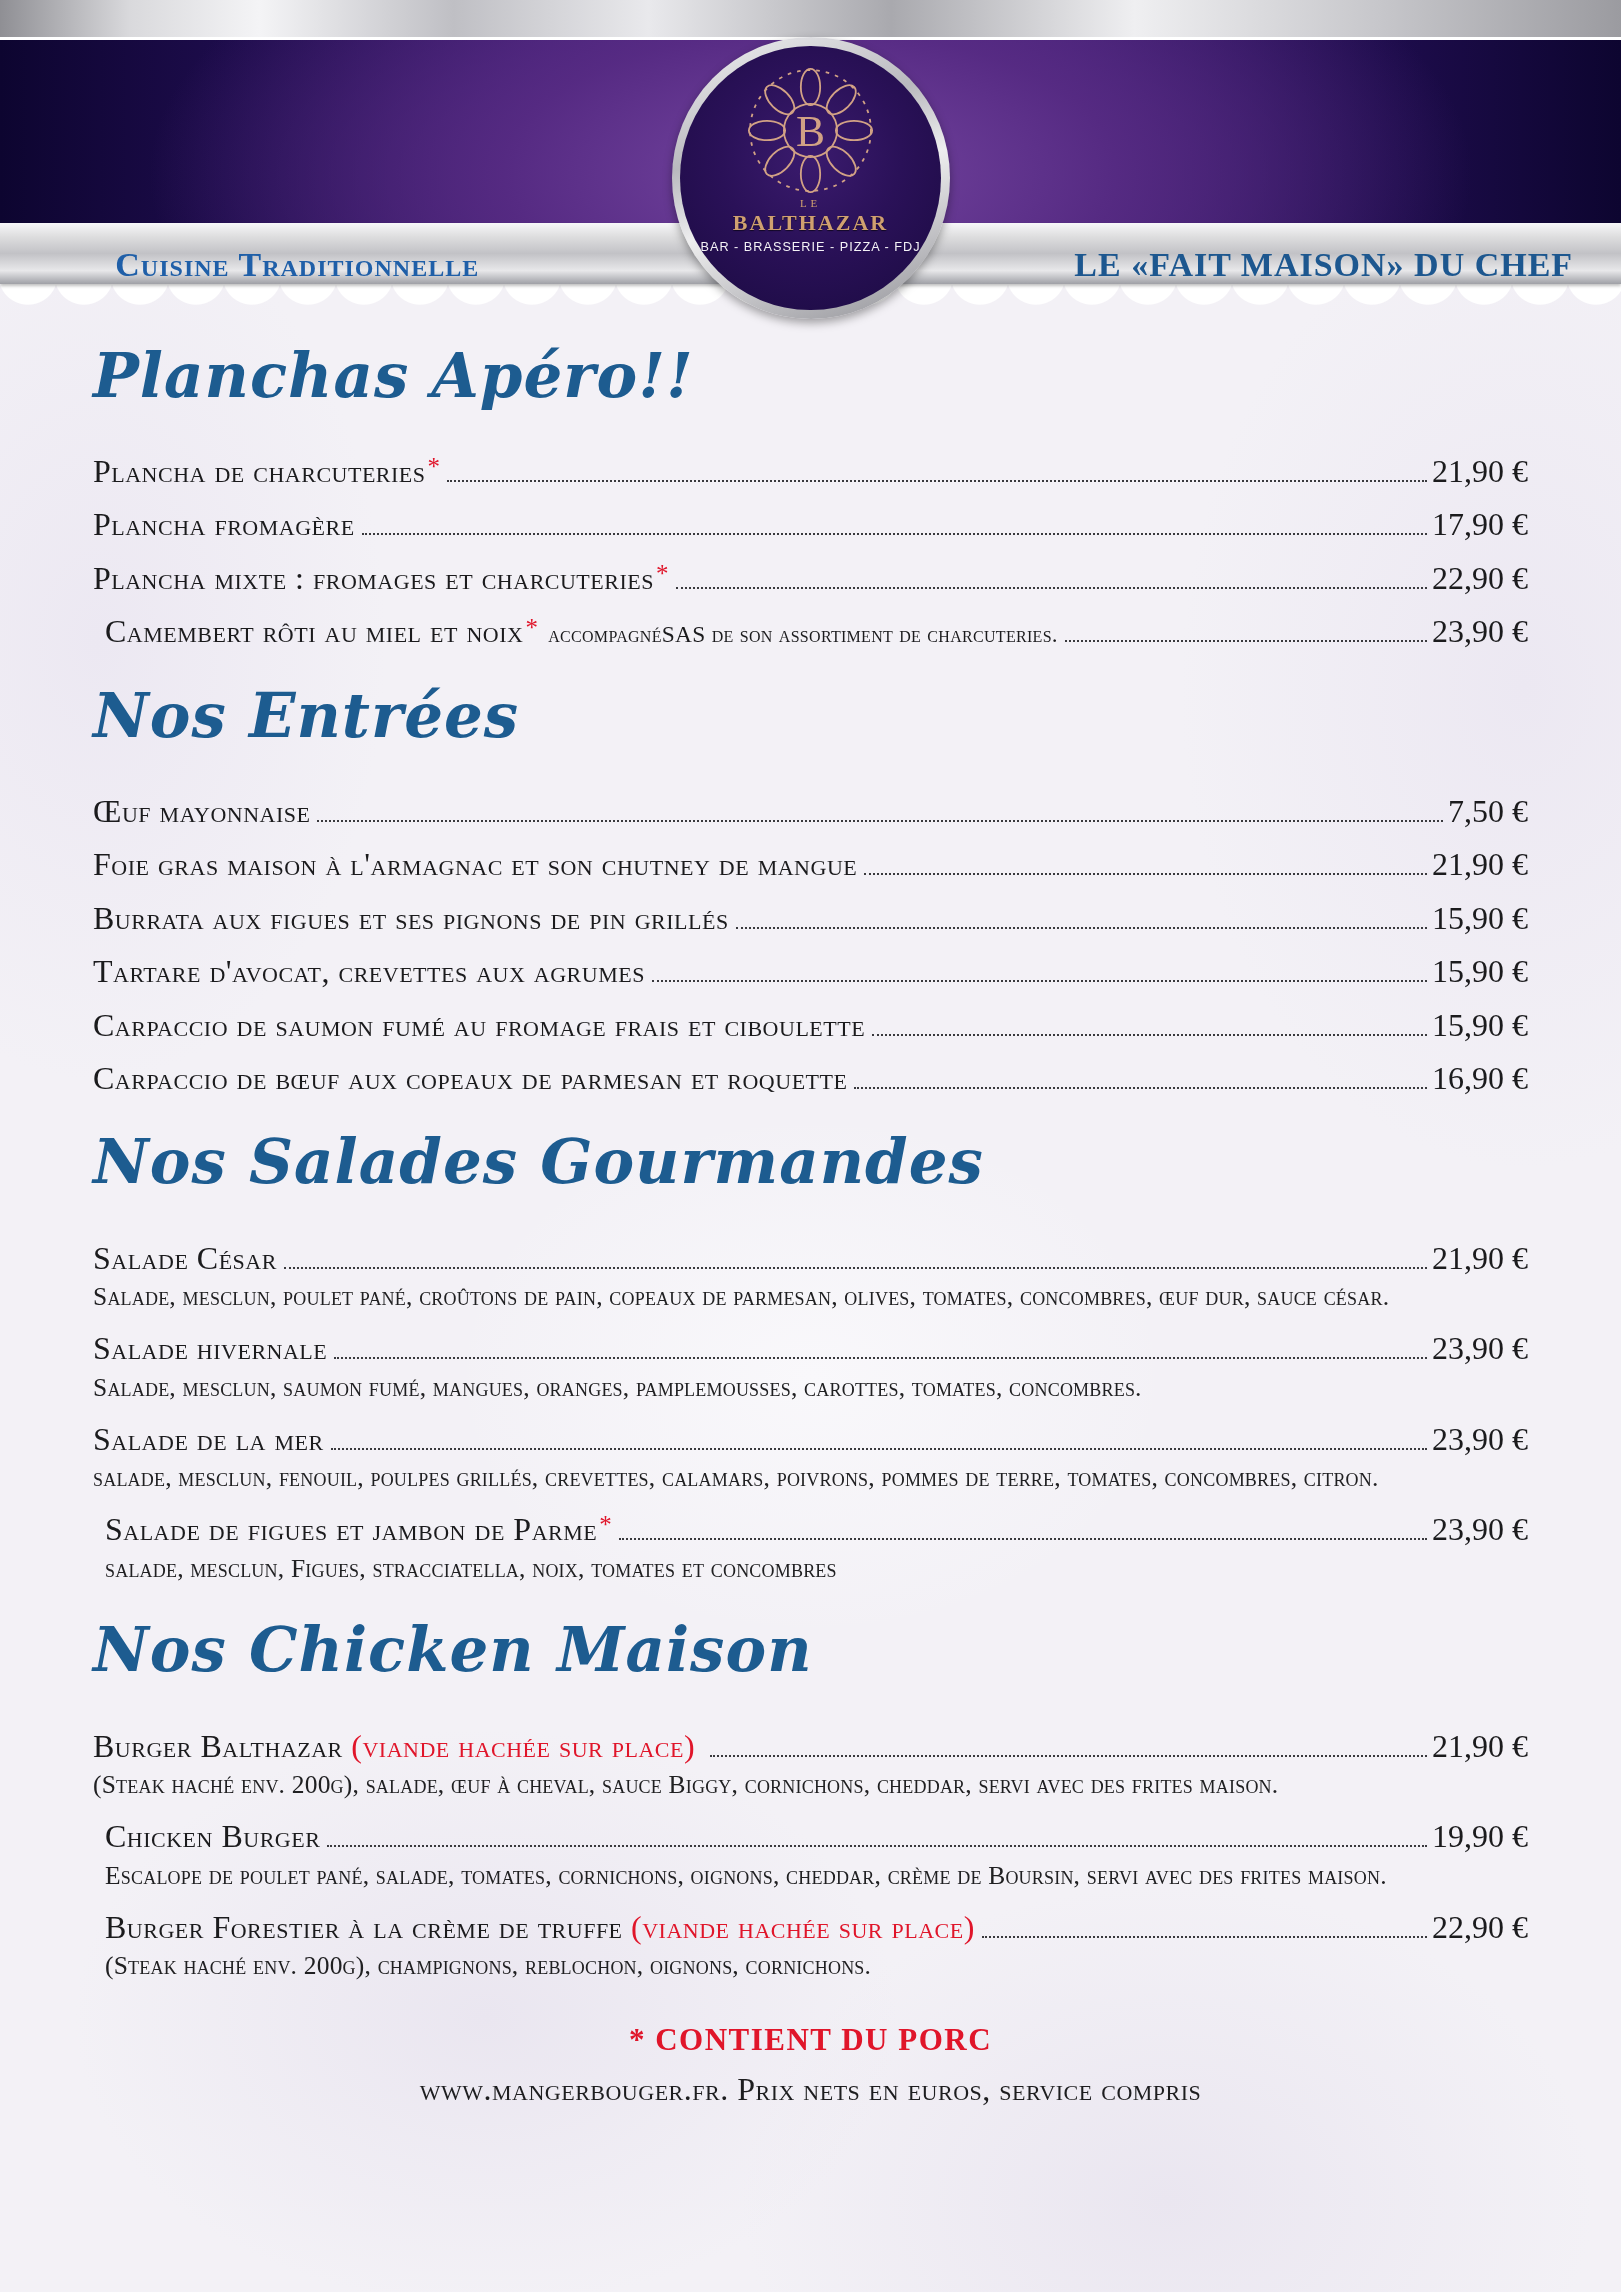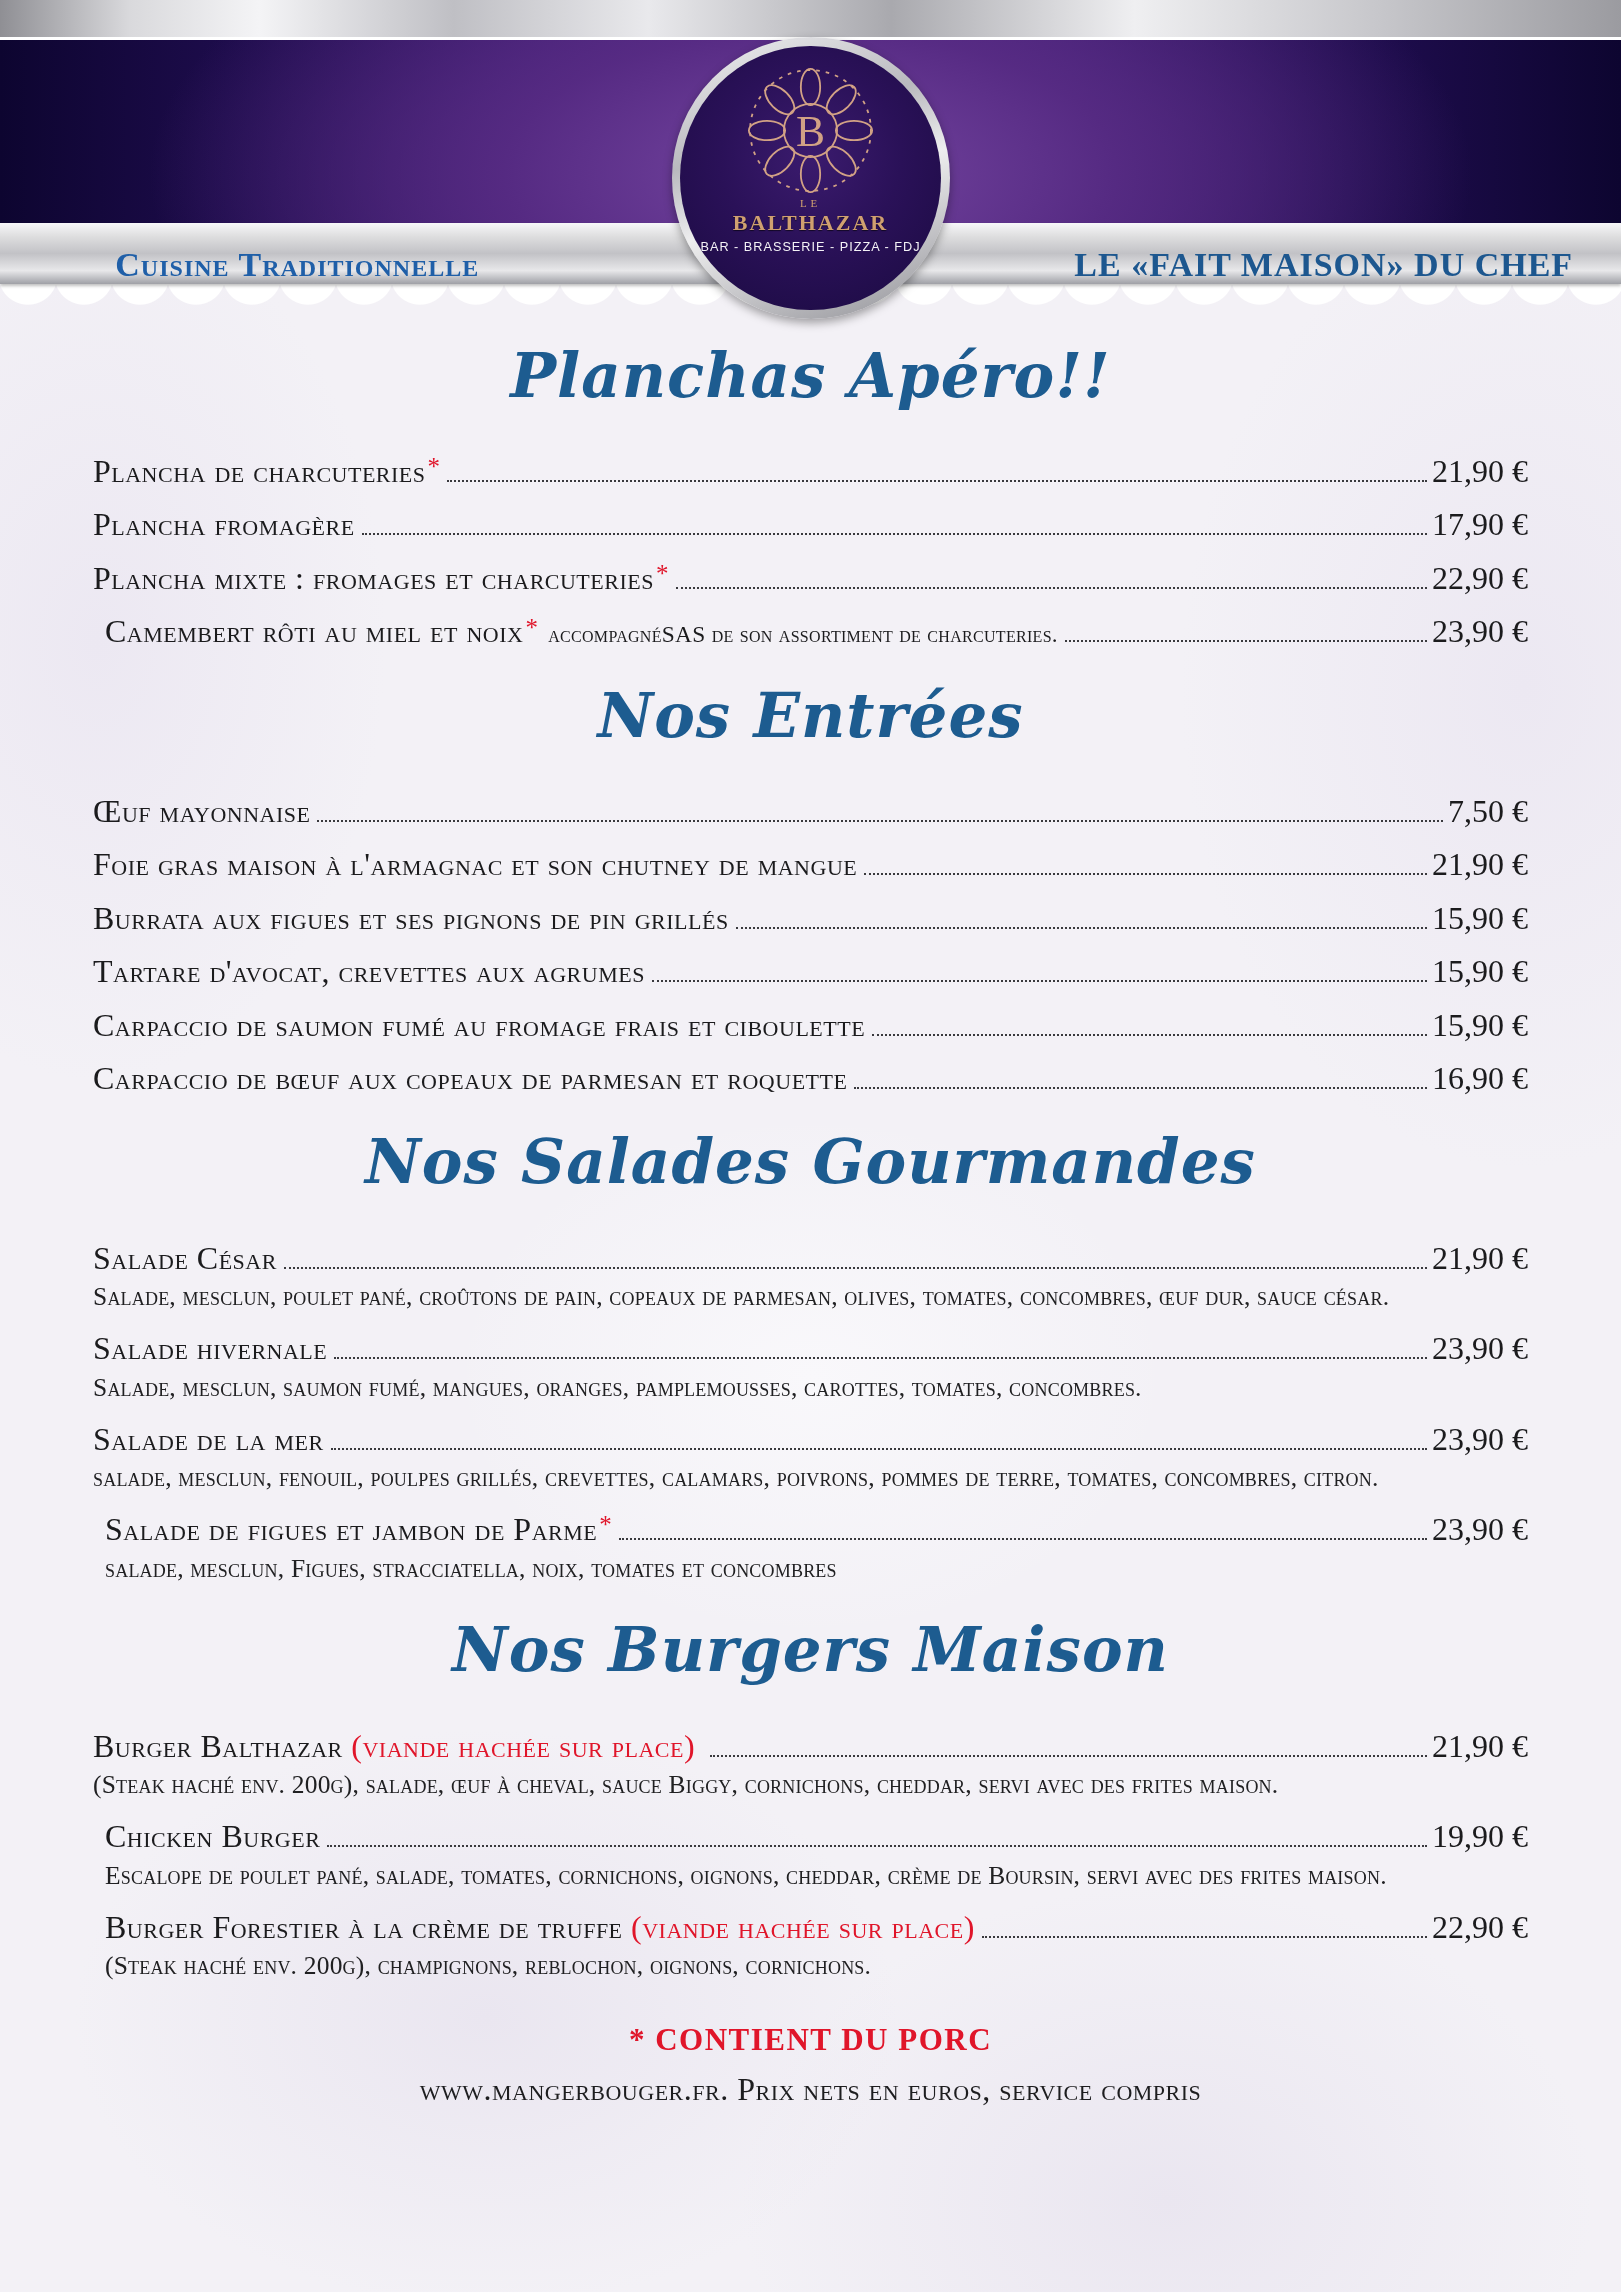--- a/index.html
+++ b/index.html
@@ -40,21 +40,21 @@
   .logo-name{color:#d0a070;font-size:22px;font-weight:bold;letter-spacing:2px;margin-top:1px;
     text-shadow:0 1px 1px rgba(0,0,0,.6);}
   .logo-tagline{color:#f4f2f6;font-family:"Liberation Sans","DejaVu Sans",sans-serif;
     font-size:12.7px;letter-spacing:1px;margin-top:3.9px;}
   .scallop{height:45px;margin-top:-1px;
     background-image:radial-gradient(circle at 50% -7.8px, #ffffff 0 29px, rgba(255,255,255,0) 30px);
     background-size:56px 45px;background-repeat:repeat-x;}
   
   main{display:block;padding:0 93px;}
   .section-title{font-family:"DejaVu Serif","Liberation Serif",serif,cursive;
-    font-style:italic;font-weight:bold;color:#1d5c90;text-align:center;
+    font-style:italic;font-weight:bold;color:#1d5c90;text-align:left;
     font-size:61px;line-height:1.25;margin:27.4px 0 39px;letter-spacing:1px;}
   .menu-section:first-child .section-title{margin-top:9.8px;}
   .menu-item{margin-bottom:16.7px;}
   .menu-item.gap-before{margin-top:15.7px;margin-left:12px;}
   .item-row{display:flex;align-items:flex-end;}
   .item-label{flex:0 1 auto;font-variant:small-caps;font-size:32px;line-height:1.15;
     letter-spacing:0.5px;color:#1b1b1d;}
   .item-name{font-variant:inherit;}
   .item-red{color:#e0152a;font-variant:small-caps;white-space:pre-wrap;}
   .item-red.asterisk{font-size:.78em;vertical-align:6.9px;margin-left:2px;}
@@ -243,21 +243,21 @@
       <span class="item-label"><span class="item-name">Salade de figues et jambon de Parme</span><span class="item-red asterisk">*</span></span>
       <span class="dots"></span>
       <span class="item-price">23,90 €</span>
     </div>
     <p class="item-desc">salade, mesclun, Figues, stracciatella, noix, tomates et concombres</p>
   </div>
 </div>
   </section>
 
   <section class="menu-section">
-    <h2 class="section-title">Nos Burgers Maison</h2>
+    <h2 class="section-title">Nos Chicken Maison</h2>
     <div class="section-items">
   <div class="menu-item">
     <div class="item-row">
       <span class="item-label"><span class="item-name">Burger Balthazar</span><span class="item-red"> (viande hachée sur place) </span></span>
       <span class="dots"></span>
       <span class="item-price">21,90 €</span>
     </div>
     <p class="item-desc">(Steak haché env. 200g), salade, œuf à cheval, sauce Biggy, cornichons, cheddar, servi avec des frites maison.</p>
   </div>
 

